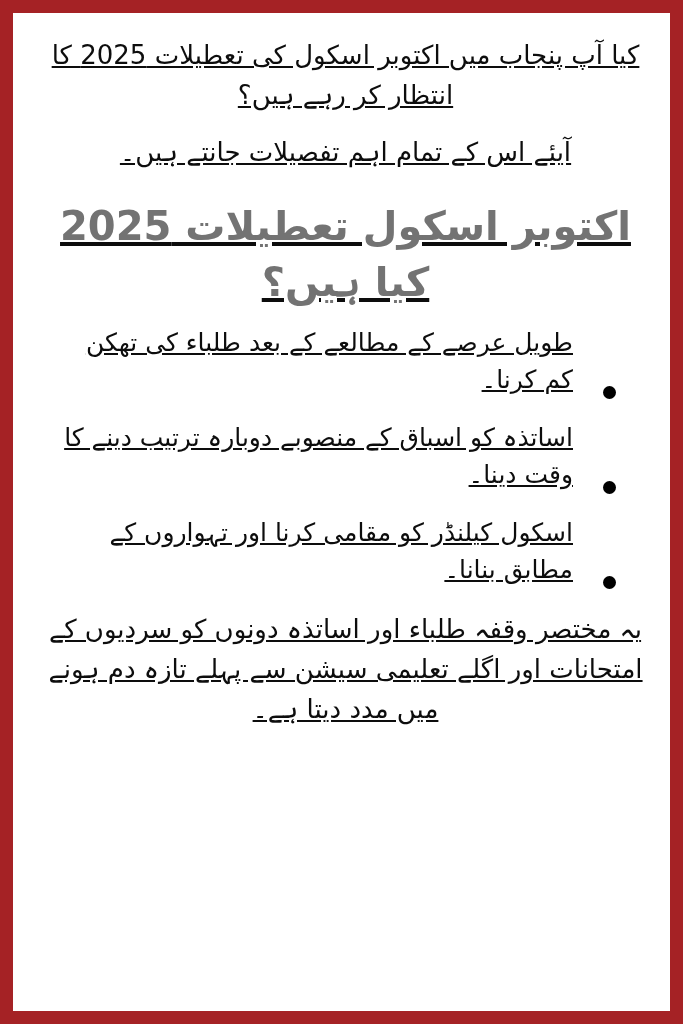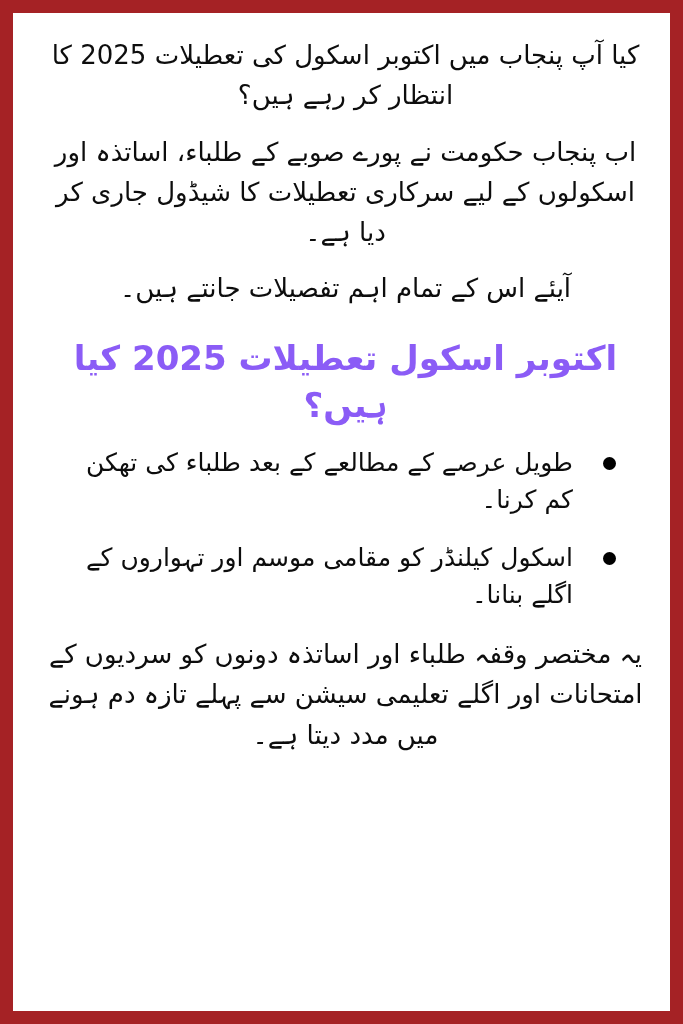--- a/index.html
+++ b/index.html
@@ -18,45 +18,46 @@
     direction: rtl;
     overflow: hidden;
   }
   .content {
     box-sizing: border-box;
     width: 100%;
     height: 100%;
     padding: 22px 24px 20px 32px;
     text-align: center;
     color: #0d0d0d;
+    text-decoration: underline;
   }
   .para {
     font-size: 26px;
     line-height: 1.55;
     margin: 0 0 16px 0;
     font-weight: 500;
     color: #0d0d0d;
   }
   .para.tight {
     margin-bottom: 26px;
   }
   .heading {
-    font-size: 34px;
+    font-size: 40px;
     line-height: 1.4;
     font-weight: 700;
-    color: #8b5cf6;
+    color: #737373;
     margin: 6px 0 14px 0;
   }
   .bullet-list {
     margin: 4px 30px 10px 10px;
   }
   .bullet-row {
     display: flex;
     direction: rtl;
-    align-items: flex-start;
+    align-items: flex-end;
     gap: 30px;
     margin: 0 0 20px 0;
   }
   .bullet-dot {
     flex: 0 0 auto;
     width: 13px;
     height: 13px;
     border-radius: 50%;
     background: #000000;
     margin-top: 13px;
@@ -73,40 +74,43 @@
   }
 </style>
 </head>
 <body>
 
 <div class="poster">
   <div class="content">
 
     <p class="para">کیا آپ پنجاب میں اکتوبر اسکول کی تعطیلات 2025 کا انتظار کر رہے ہیں؟</p>
 
-    <p class="para">اب پنجاب حکومت نے پورے صوبے کے طلباء، اساتذہ اور اسکولوں کے لیے سرکاری تعطیلات کا شیڈول جاری کر دیا ہے۔</p>
 
 
     <p class="para tight">آیئے اس کے تمام اہم تفصیلات جانتے ہیں۔</p>
 
     <h2 class="heading">اکتوبر اسکول تعطیلات 2025 کیا ہیں؟</h2>
 
 
 
     <div class="bullet-list">
 
       <div class="bullet-row">
         <span class="bullet-dot"></span>
         <span class="bullet-text">طویل عرصے کے مطالعے کے بعد طلباء کی تھکن کم کرنا۔</span>
       </div>
 
+      <div class="bullet-row">
+        <span class="bullet-dot"></span>
+        <span class="bullet-text">اساتذہ کو اسباق کے منصوبے دوبارہ ترتیب دینے کا وقت دینا۔</span>
+      </div>
 
       <div class="bullet-row">
         <span class="bullet-dot"></span>
-        <span class="bullet-text">اسکول کیلنڈر کو مقامی موسم اور تہواروں کے اگلے بنانا۔</span>
+        <span class="bullet-text">اسکول کیلنڈر کو مقامی کرنا اور تہواروں کے مطابق بنانا۔</span>
       </div>
 
     </div>
 
     <p class="para closing">یہ مختصر وقفہ طلباء اور اساتذہ دونوں کو سردیوں کے امتحانات اور اگلے تعلیمی سیشن سے پہلے تازہ دم ہونے میں مدد دیتا ہے۔</p>
 
   </div>
 </div>
 
 </body></html>

